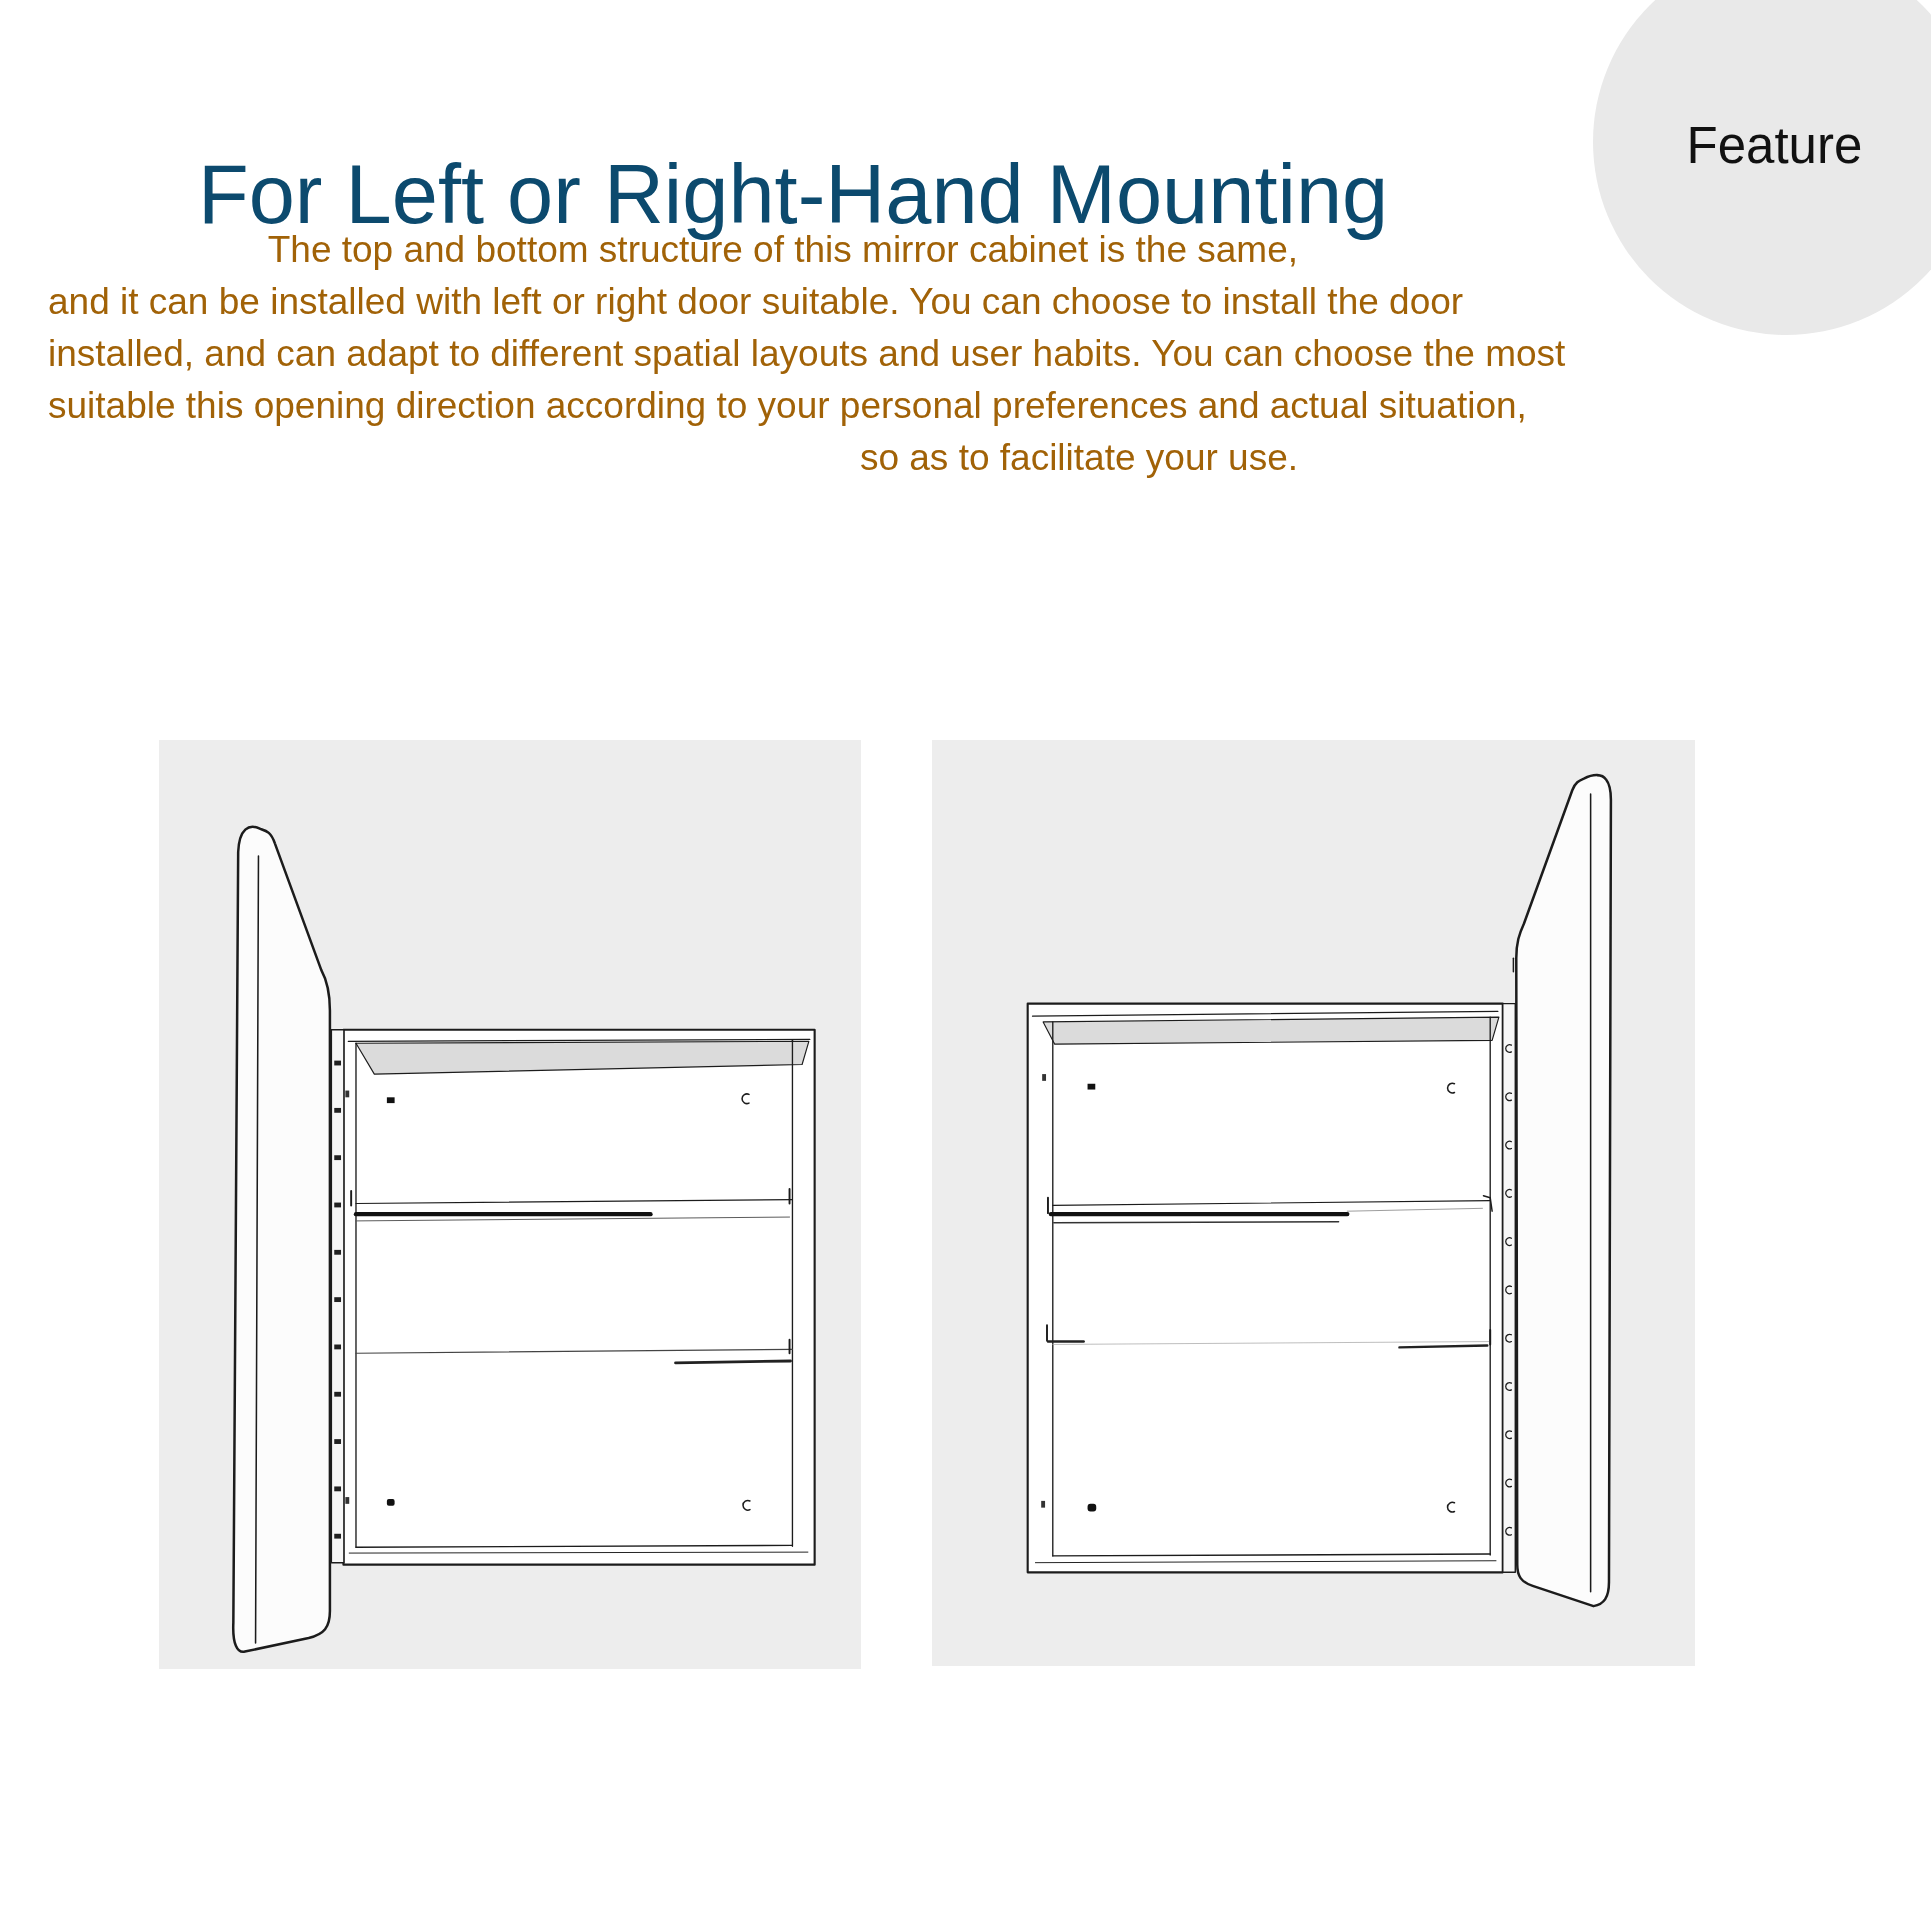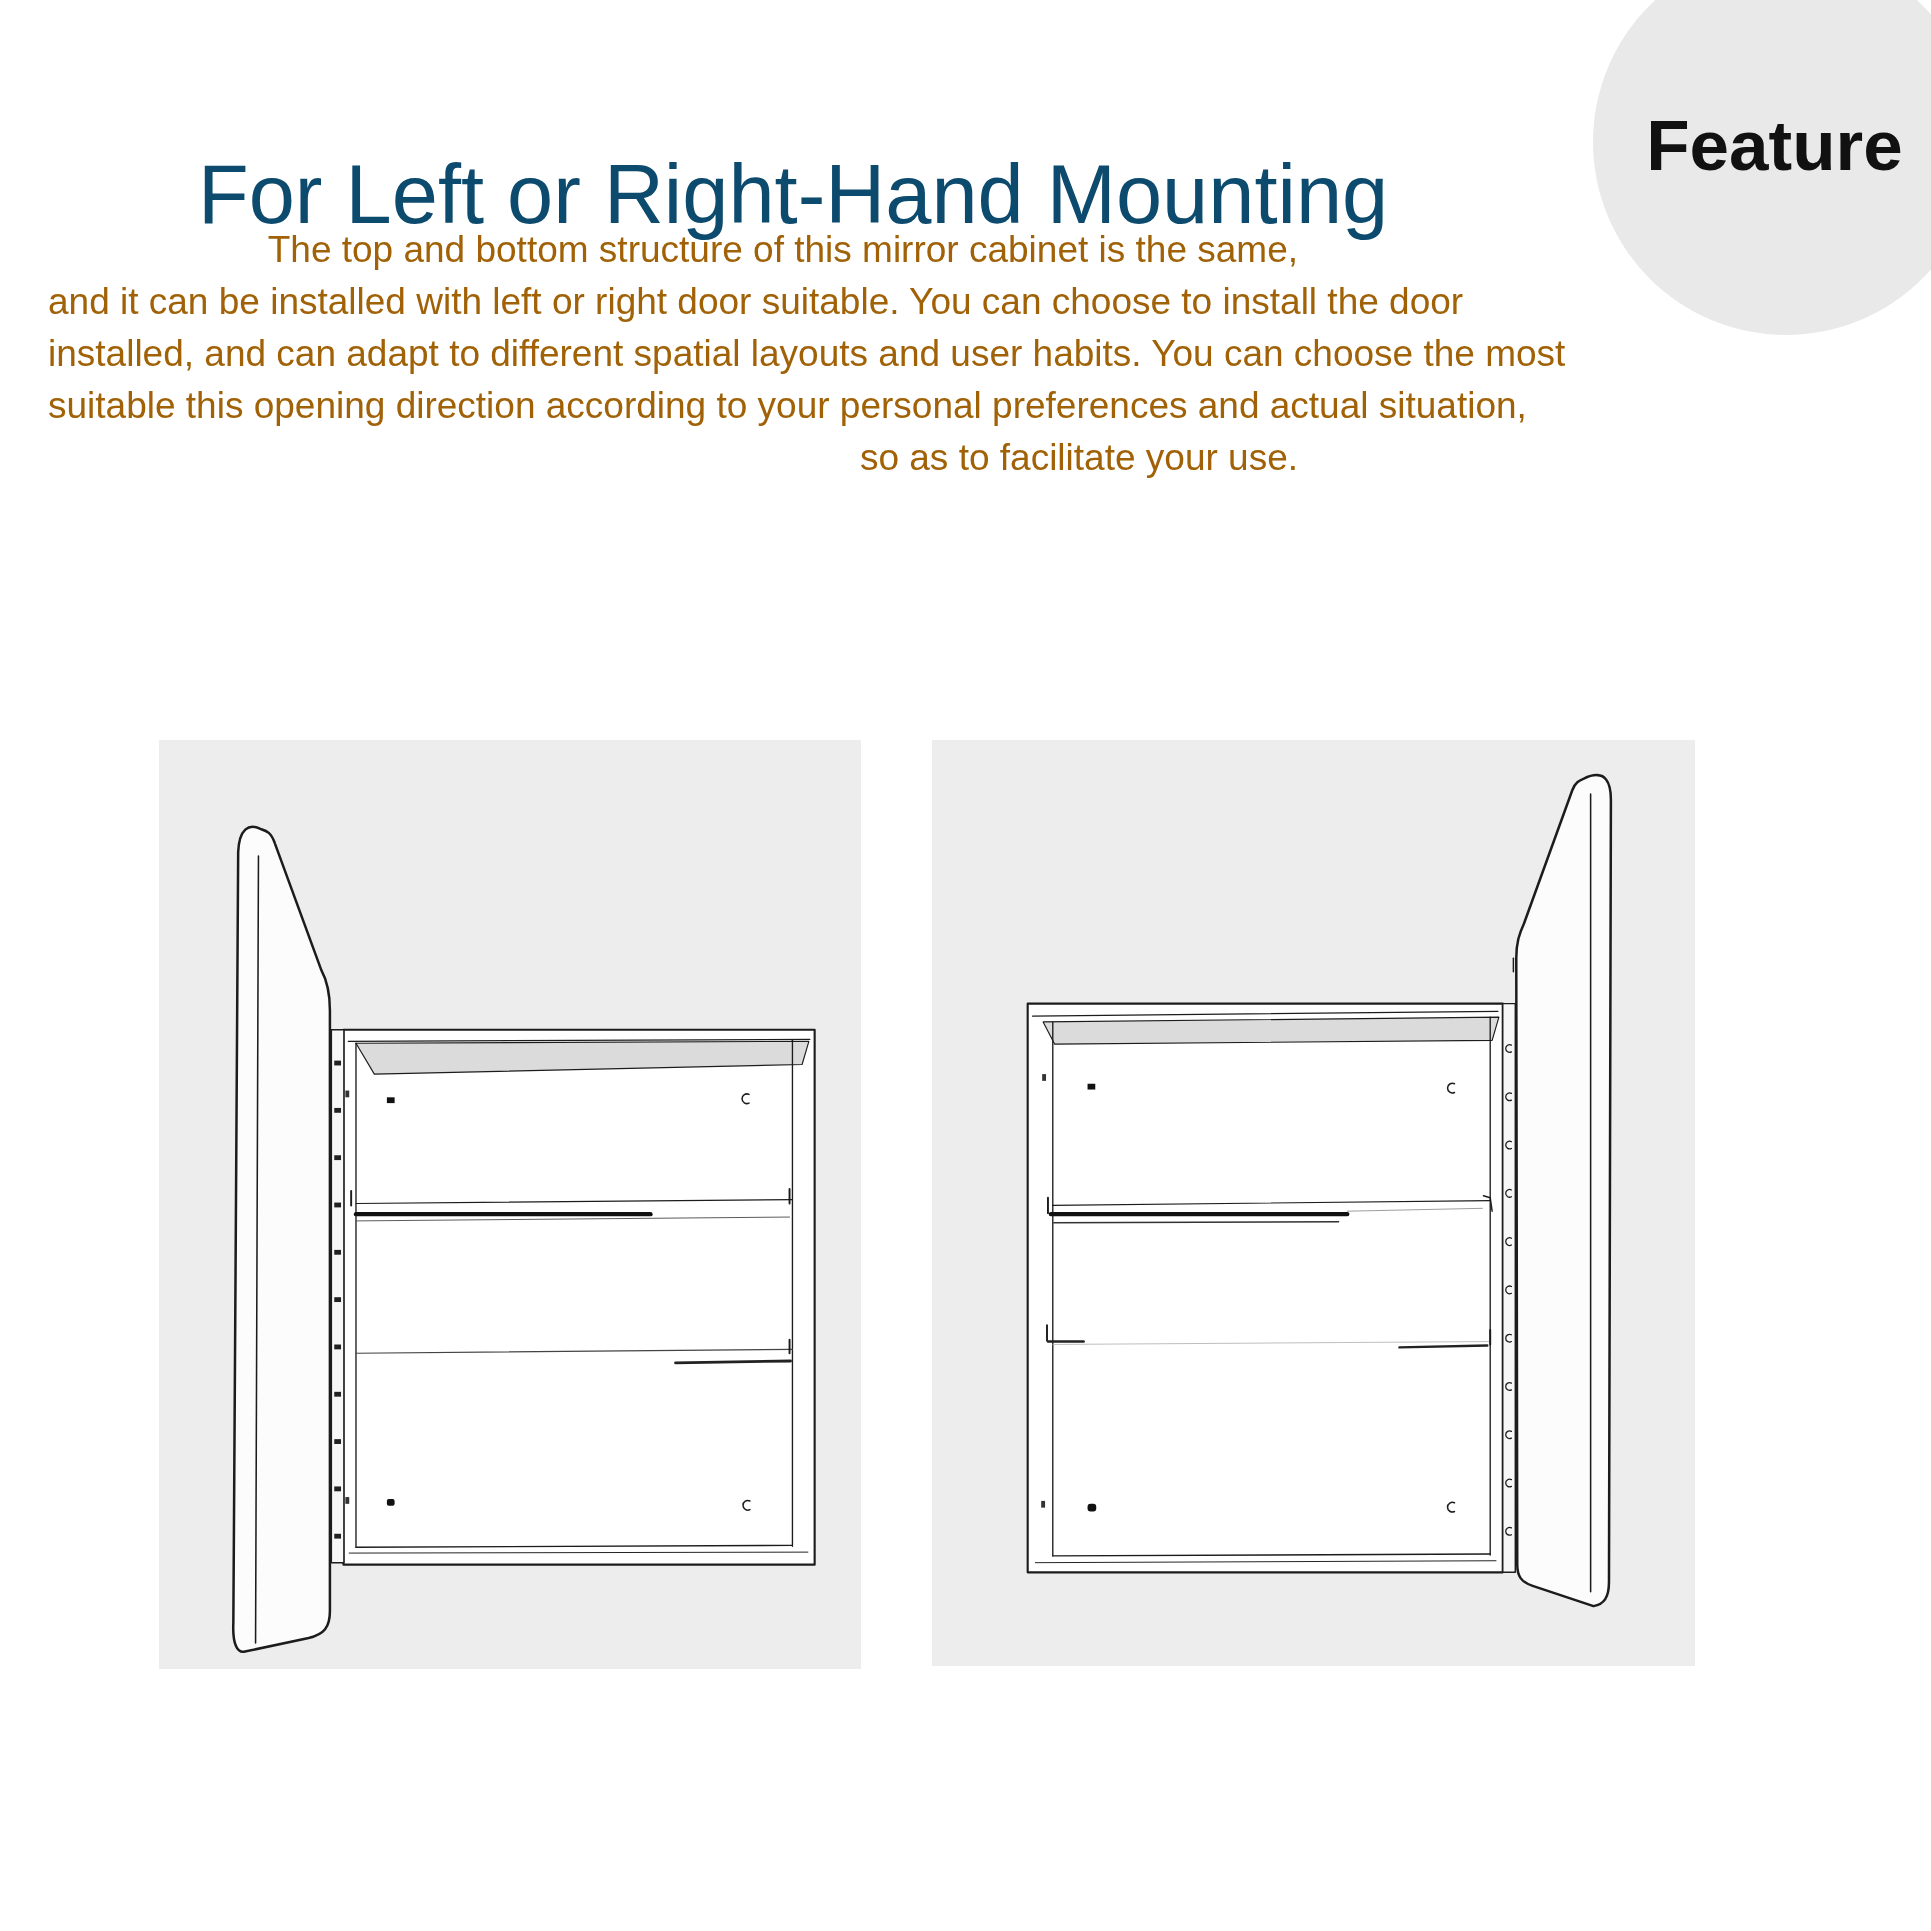--- a/index.html
+++ b/index.html
@@ -11,21 +11,21 @@
     position:absolute;left:198px;top:97px;
     font-size:83px;line-height:1;font-weight:400;color:#0c4a6e;
     letter-spacing:0px;white-space:nowrap;
   }
   .feature-badge{
     position:absolute;left:1593px;top:-51px;width:386px;height:386px;
     border-radius:50%;background:#e9e9e9;
     display:flex;align-items:center;justify-content:center;
   }
   .feature-badge span{
-    font-size:71px;color:#111;font-weight:700;position:relative;top:3.9px;left:-11.6px;
+    font-size:51px;color:#111;font-weight:400;position:relative;top:3.9px;left:-11.6px;
   }
   .description{
     position:absolute;left:48px;top:224px;width:1250px;
     text-align:right;font-size:37px;line-height:52px;color:#a16207;
   }
   .description .line{white-space:nowrap;}
   .figure-panel{
     position:absolute;background:#ededed;
   }
   .figure-panel.left{left:159px;top:740px;width:702px;height:929px;}

